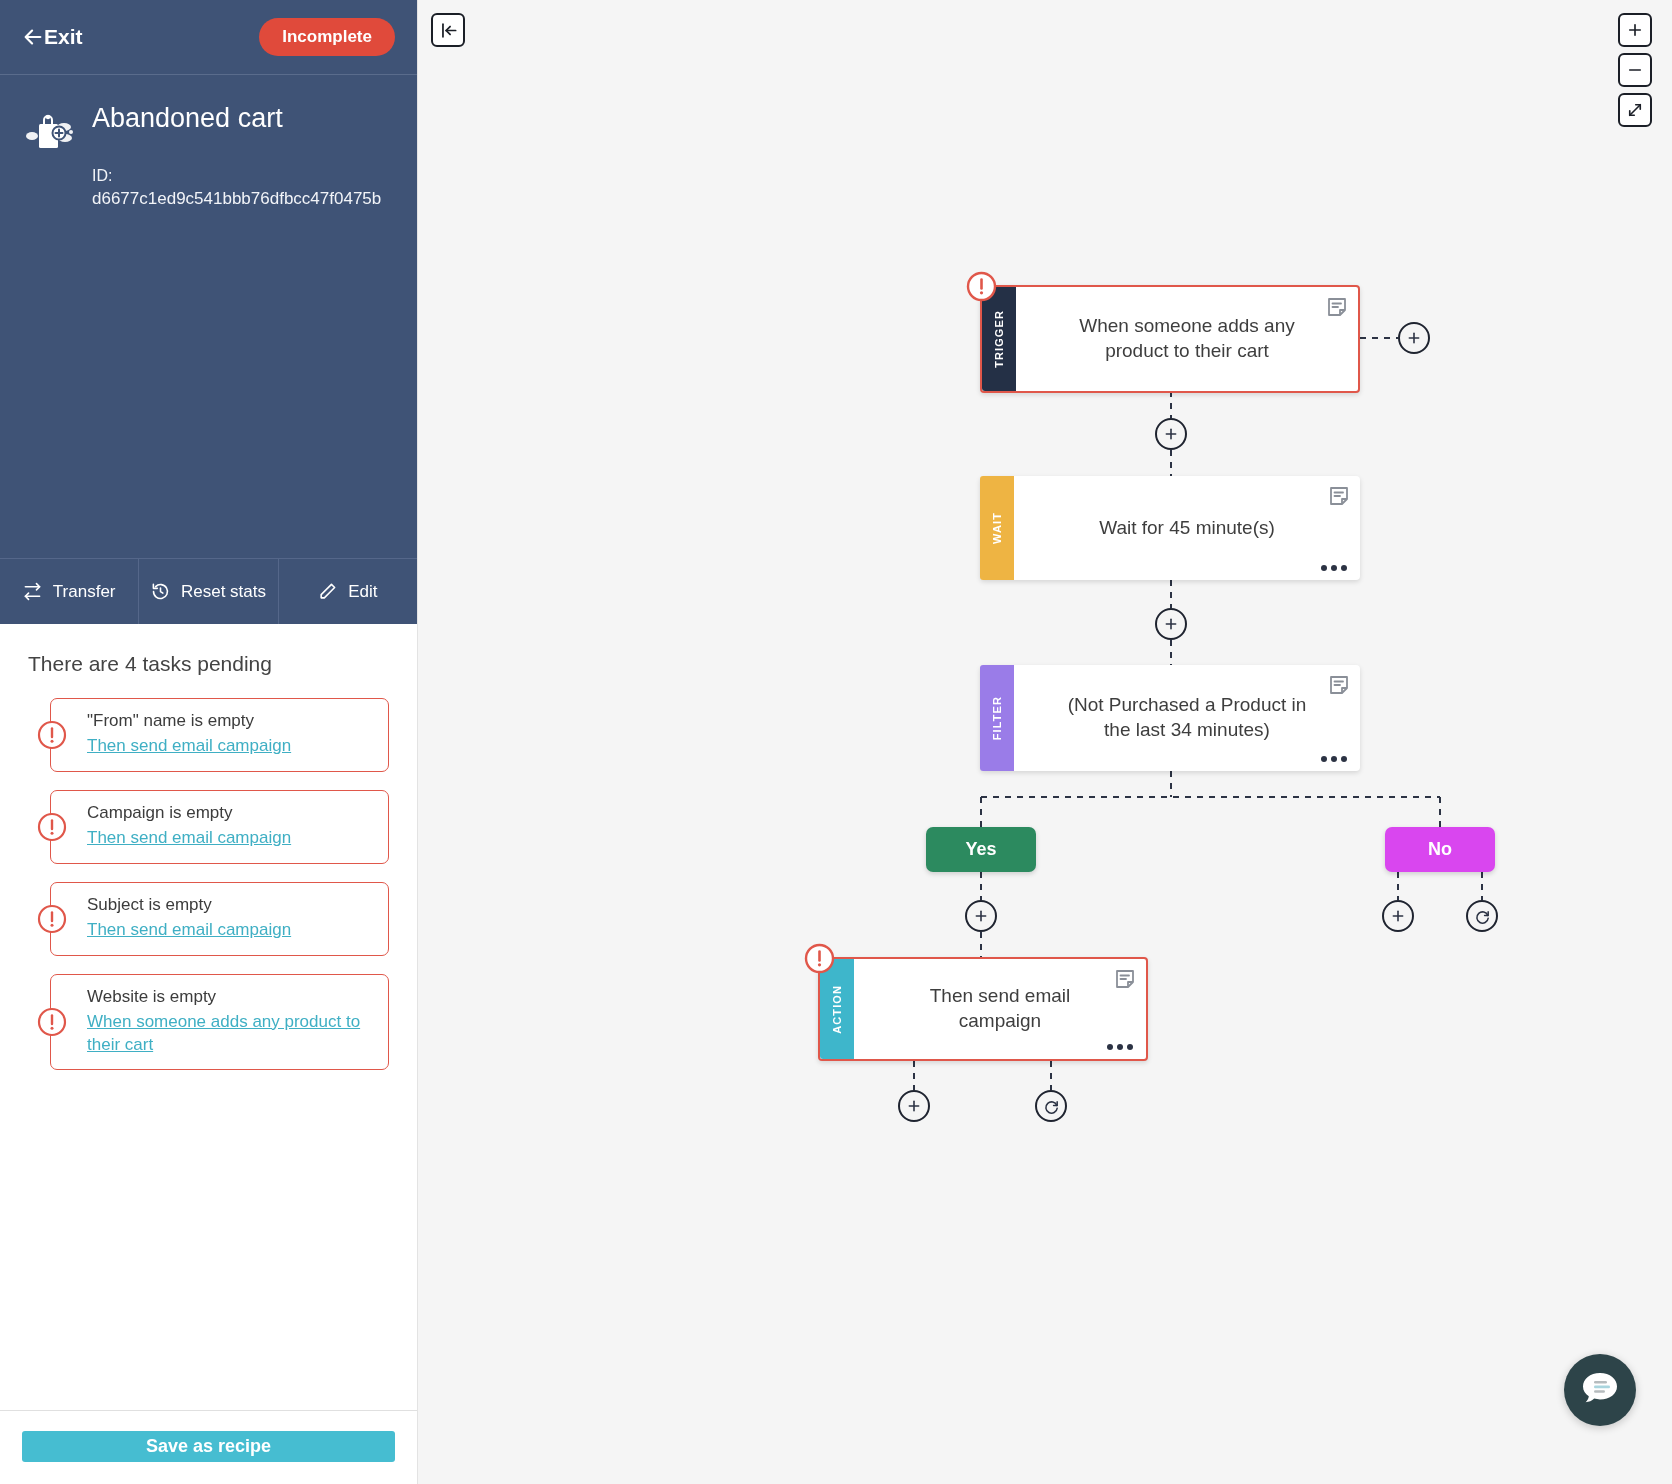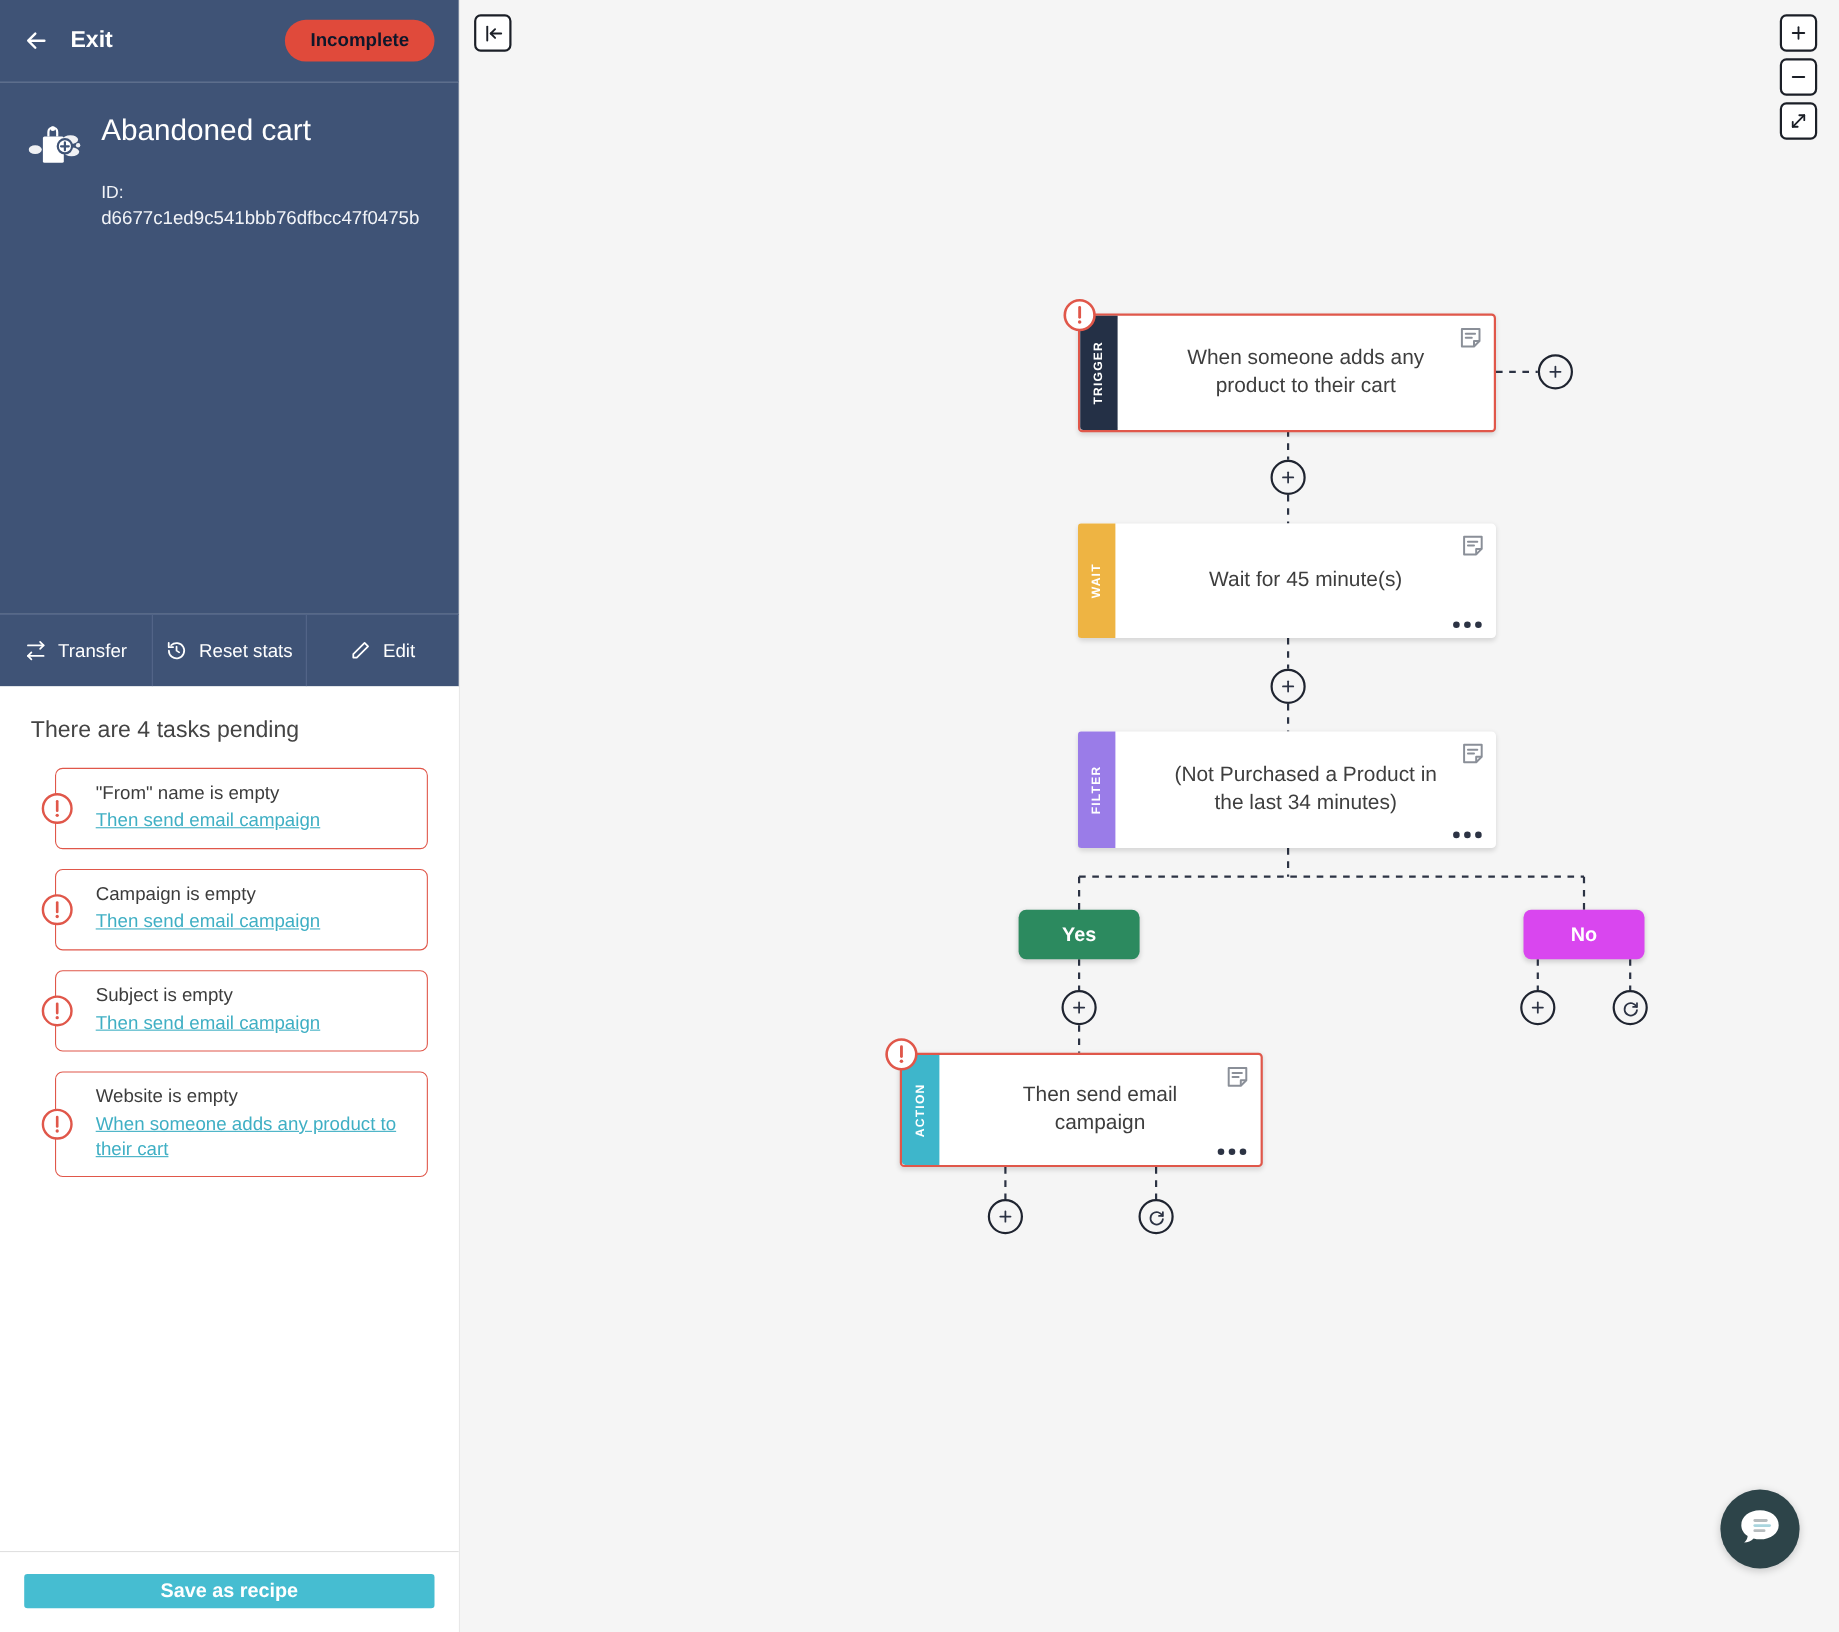--- a/index.html
+++ b/index.html
@@ -19,28 +19,28 @@
     position: relative; z-index: 5;
     border-right: 1px solid #e3e3e3;
   }
   .sb-topbar {
     height: 75px; background: #3f5376;
     display: flex; align-items: center; justify-content: space-between;
     padding: 0 22px 0 22px;
     border-bottom: 1px solid #5a6c8c;
   }
   .exit-btn {
-    display: flex; align-items: center; gap: 20px;
+    display: flex; align-items: center; gap: 0;
     color: #ffffff; font-size: 21px; font-weight: 600;
     cursor: pointer; background: none; border: none;
     font-family: "Liberation Sans", sans-serif;
   }
   .arrow-left-ic { width: 22px; height: 22px; display:block; }
   .badge-incomplete {
-    background: #e04a3b; color: #0f172a;
+    background: #e04a3b; color: #ffffff;
     font-size: 17px; font-weight: 700;
     padding: 9px 23px; border-radius: 20px;
     cursor: pointer; border: none;
     font-family: "Liberation Sans", sans-serif;
   }
 
   .sb-hero {
     background: #3f5376; color: #ffffff;
     flex: 0 0 483px; padding: 28px 26px 0 26px;
     position: relative;

